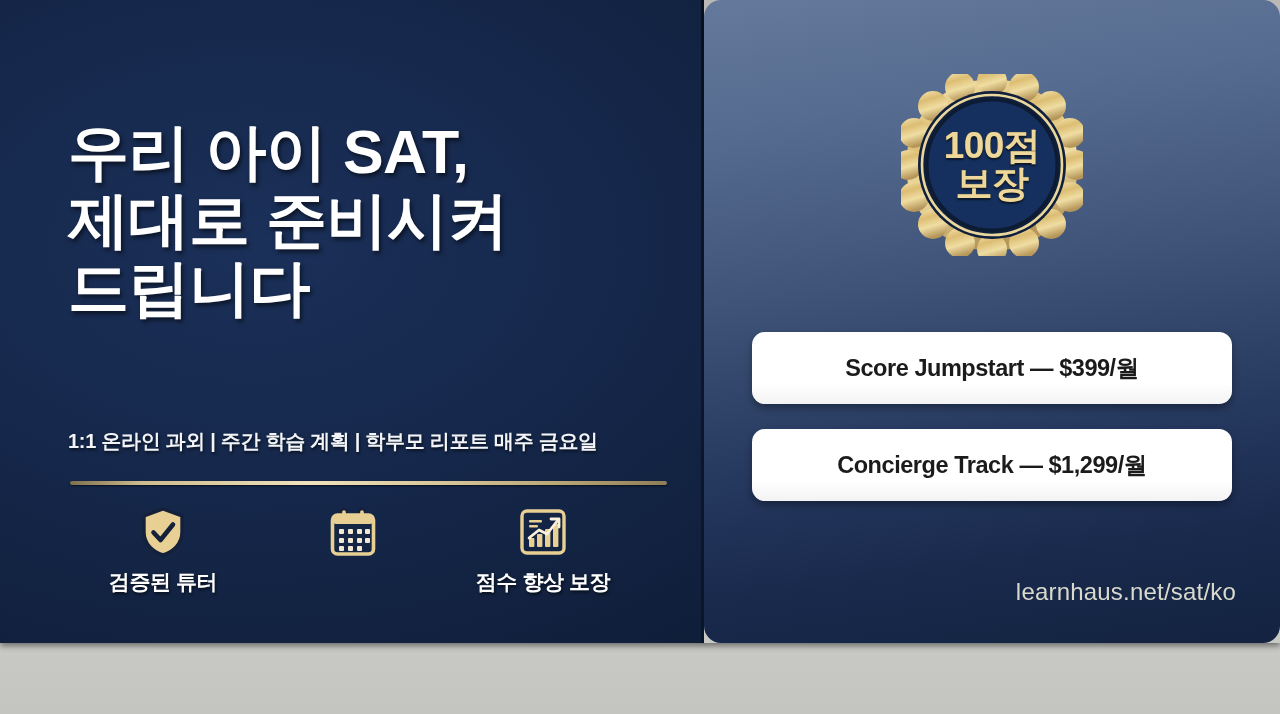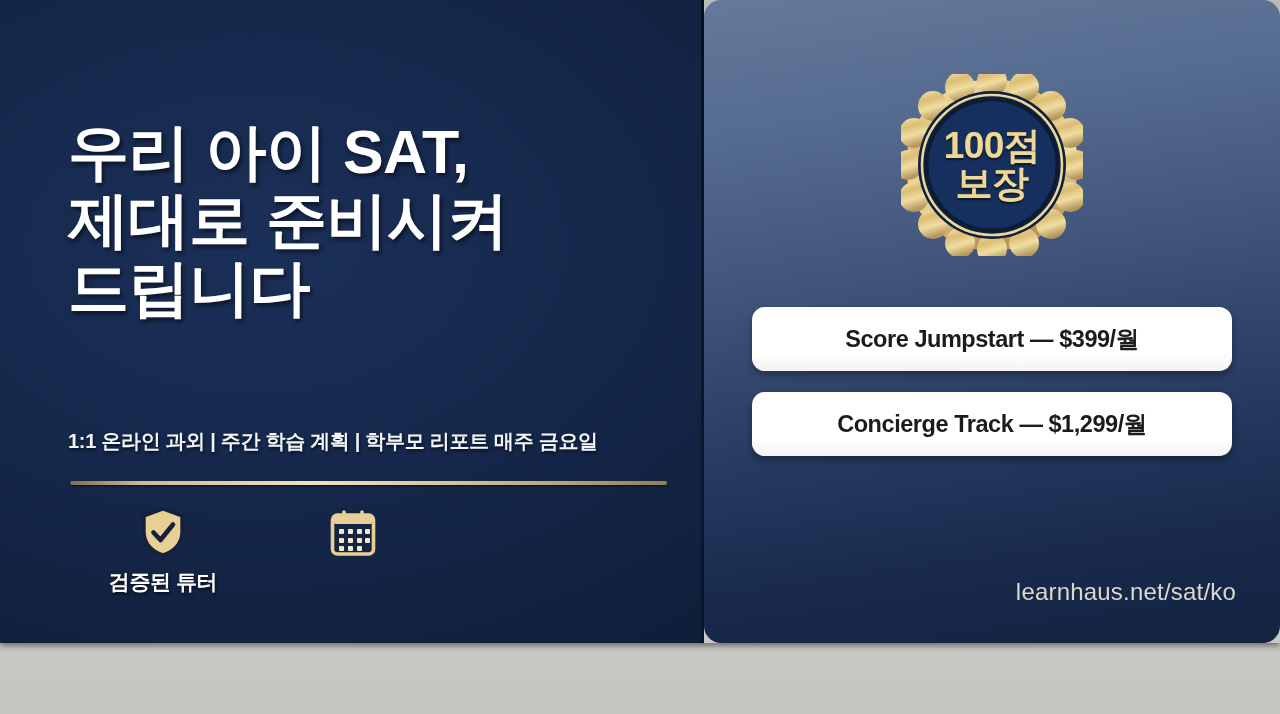--- a/index.html
+++ b/index.html
@@ -158,33 +158,34 @@
 
   
   .cards {
     position: absolute;
     left: 50%;
     transform: translateX(-50%);
     top: 307px;
     width: 480px;
   }
   .card {
-    height: 64px;
+    height: 72px;
     margin-bottom: 21px;
     border-radius: 13px;
     background: linear-gradient(180deg, #ffffff 0%, #ffffff 72%, #f3f3f3 100%);
     box-shadow: 0 4px 7px rgba(0,0,0,.33);
     display: flex;
     align-items: center;
     justify-content: center;
     color: #1b1b1b;
     font-size: 23.5px;
     font-weight: 700;
     letter-spacing: -0.45px;
     white-space: nowrap;
+    margin-top: 25px;
   }
   .card:last-child { margin-bottom: 0; }
 
   .url {
     position: absolute;
     right: 44px;
     top: 578px;
     color: #d9d9cd;
     font-size: 24px;
     font-weight: 400;
@@ -238,20 +239,40 @@
                 <rect x="28" y="31" width="5" height="5" rx="1"></rect>
                 <rect x="36" y="31" width="5" height="5" rx="1"></rect>
                 <rect x="10" y="39" width="5" height="5" rx="1"></rect>
                 <rect x="19" y="39" width="5" height="5" rx="1"></rect>
                 <rect x="28" y="39" width="5" height="5" rx="1"></rect>
               </g>
             </svg>
           </div>
         </div>
 
+        <div class="feature">
+          <div class="ficon">
+            <svg width="48" height="48" viewBox="0 0 48 48" aria-hidden="true">
+              <rect x="3" y="3" width="42" height="42" rx="5" fill="none" stroke="#e8cf93" stroke-width="3.4"></rect>
+              <g fill="#e8cf93">
+                <rect x="10" y="12" width="13" height="2.4" rx="1"></rect>
+                <rect x="10" y="17" width="9" height="2.4" rx="1"></rect>
+              </g>
+              <g fill="#e8cf93">
+                <rect x="10" y="30" width="5.4" height="9" rx="1"></rect>
+                <rect x="18" y="26" width="5.4" height="13" rx="1"></rect>
+                <rect x="26" y="21" width="5.4" height="18" rx="1"></rect>
+                <rect x="34" y="16" width="5.4" height="23" rx="1"></rect>
+              </g>
+              <path d="M10 30 L20 22 L28 26 L39 12" fill="none" stroke="#fbf2dc" stroke-width="2.8" stroke-linecap="round" stroke-linejoin="round"></path>
+              <path d="M32 11 L40 11 L40 19" fill="none" stroke="#fbf2dc" stroke-width="2.8" stroke-linecap="round" stroke-linejoin="round"></path>
+            </svg>
+          </div>
+          <div class="flabel">점수 향상 보장</div>
+        </div>
 
       </div>
     </div>
 
     <div class="panel-right">
 
       <div class="badge-wrap">
         <svg width="182" height="182" viewBox="0 0 182 182" aria-hidden="true">
           <defs>
             <linearGradient id="goldg" x1="0" y1="0" x2="0.4" y2="1">

